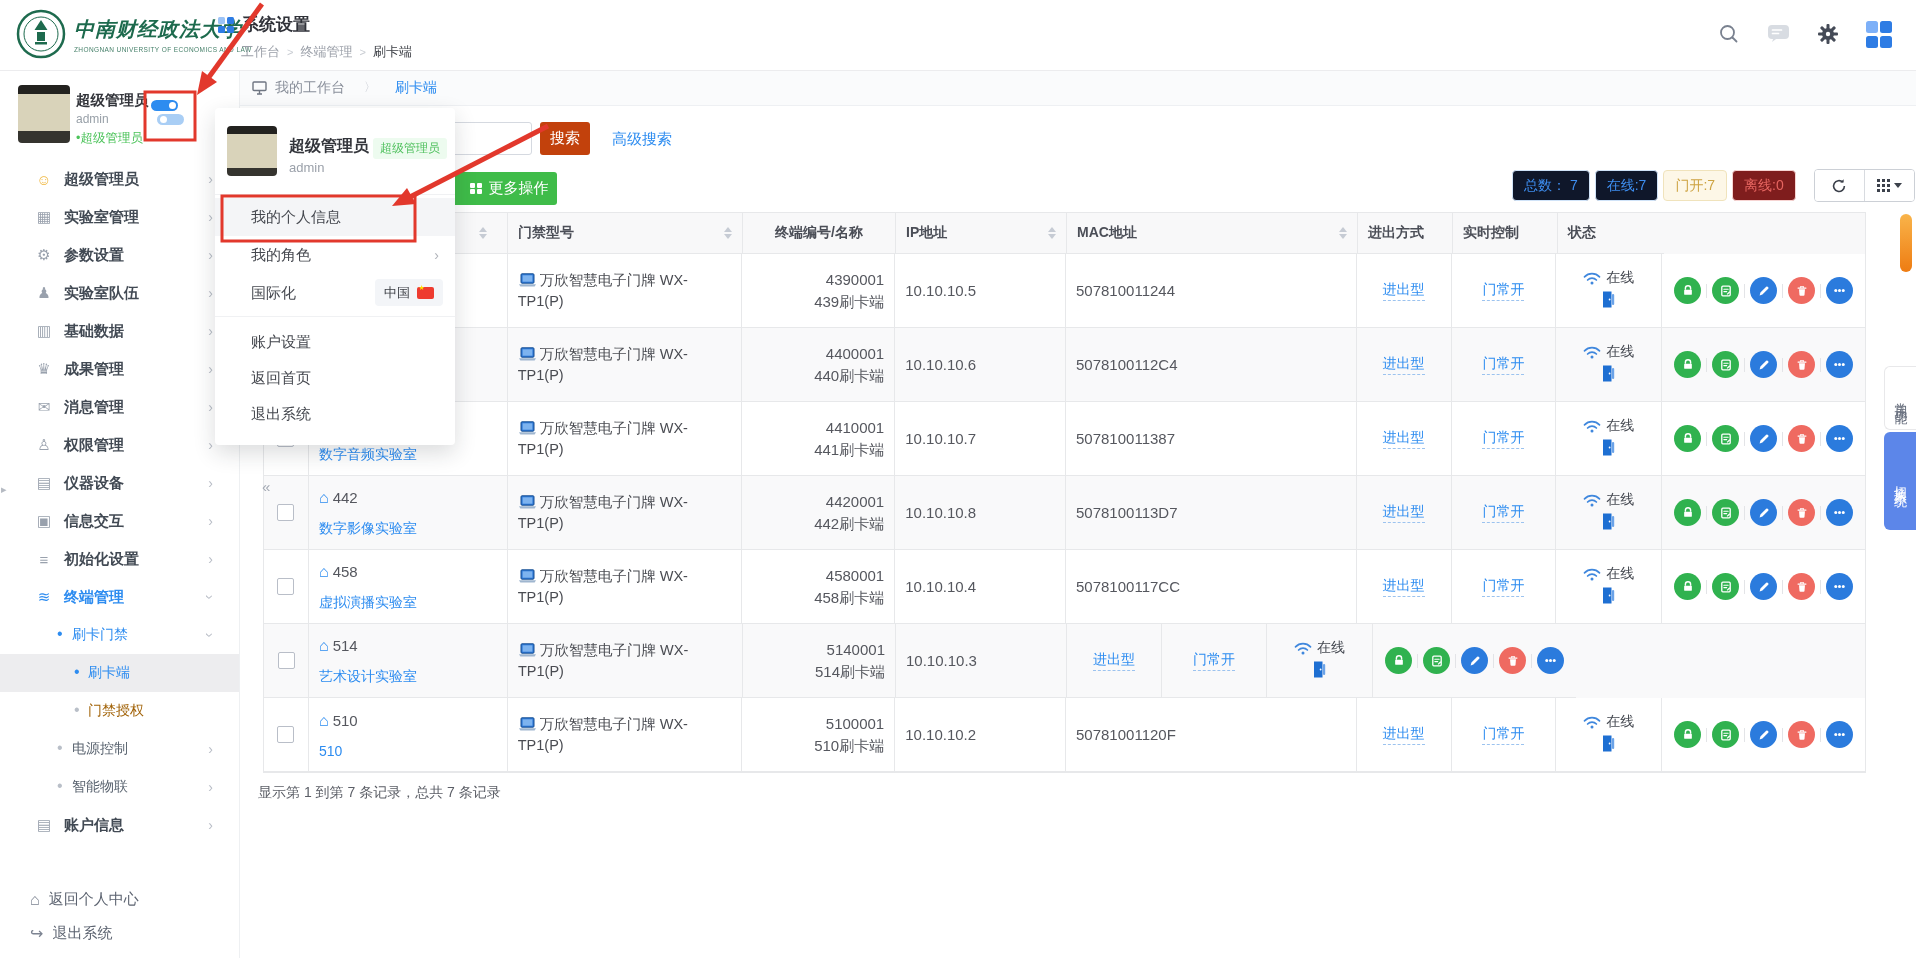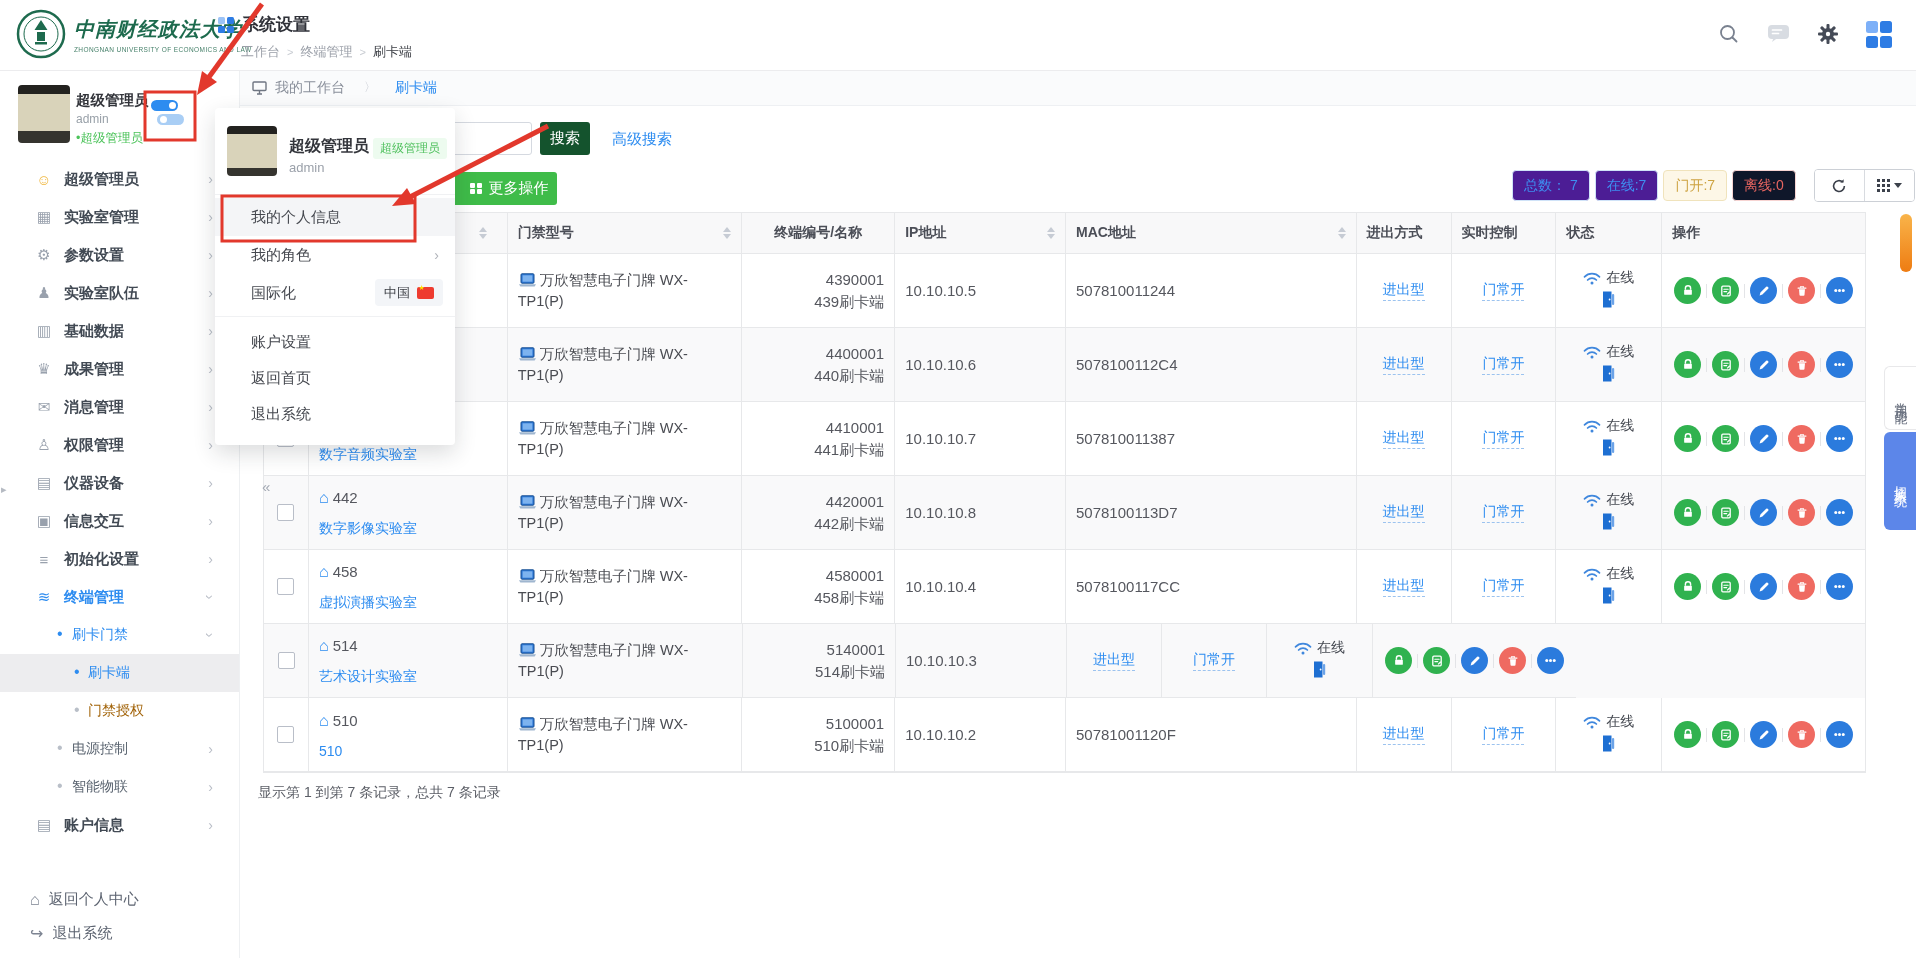--- a/index.html
+++ b/index.html
@@ -64,34 +64,34 @@
   
   .tabbar{position:absolute;left:239px;right:0;top:70px;height:36px;background:#fafbfc;
           border-bottom:1px solid #eef0f3;display:flex;align-items:center;gap:19px;
           padding-left:13px;box-sizing:border-box;z-index:2;}
   .tb-home{display:flex;align-items:center;gap:8px;font-size:14px;color:#8a909b;}
   .tb-sep{color:#c6cad2;font-size:12px;}
   .tb-active{font-size:14px;color:#2d8cf0;}
   
   .search-input{position:absolute;left:420px;top:122px;width:112px;height:33px;box-sizing:border-box;
                 border:1px solid #d5d9e0;border-radius:3px;background:#fff;padding:0 8px;font-size:14px;z-index:3;}
-  .btn-search{position:absolute;left:540px;top:122px;width:50px;height:33px;background:#14532d;color:#fff;
+  .btn-search{position:absolute;left:540px;top:122px;width:50px;height:33px;background:#c2410c;color:#fff;
               border:none;border-radius:3px;font-size:15px;cursor:pointer;z-index:3;}
   .adv-link{position:absolute;left:612px;top:130px;font-size:15px;color:#2d8cf0;cursor:pointer;z-index:3;}
   .btn-more{position:absolute;left:436px;top:172px;width:121px;height:33px;background:#3fbc49;border:none;
             border-radius:3px;color:#fff;font-size:15px;display:flex;align-items:center;gap:7px;
             padding-left:34px;box-sizing:border-box;cursor:pointer;z-index:3;}
   .more-grid{display:grid;grid-template-columns:5px 5px;grid-template-rows:5px 5px;gap:1.5px;}
   .more-grid i{background:#fff;border-radius:1px;}
   
   .stats{position:absolute;left:1512px;top:169px;display:flex;align-items:center;gap:5px;z-index:3;}
   .badge{height:29px;line-height:29px;padding:0 11px;border-radius:4px;font-size:14px;border:1px solid;}
-  .badge.blue{background:#4c1d95;border-color:#d0e3f8;color:#3e8ef0;}
+  .badge.blue{background:#0f172a;border-color:#d0e3f8;color:#3e8ef0;}
   .badge.yellow{background:#fdf7e7;border-color:#f0e3bc;color:#cda342;}
-  .badge.red{background:#0f172a;border-color:#f7d4d2;color:#e66560;}
+  .badge.red{background:#7f1d1d;border-color:#f7d4d2;color:#e66560;}
   .view-group{margin-left:13px;display:flex;border:1px solid #ccd0d6;border-radius:4px;overflow:hidden;background:#fff;}
   .vg-btn{width:49px;height:31px;display:flex;align-items:center;justify-content:center;gap:4px;cursor:pointer;background:#fff;}
   .vg-btn + .vg-btn{border-left:1px solid #d8dbe0;}
   .caret{width:0;height:0;border-left:4px solid transparent;border-right:4px solid transparent;border-top:5px solid #3c414b;}
   .dots9{display:grid;grid-template-columns:3.5px 3.5px 3.5px;grid-template-rows:3.5px 3.5px 3.5px;gap:1.5px;}
   .dots9 i{background:#3c414b;}
   
   .table{position:absolute;left:263px;top:212px;width:1603px;border:1px solid #e7e8ea;box-sizing:border-box;z-index:1;}
   .t-row{display:flex;}
   .t-head{background:#f8f8f9;}
@@ -437,23 +437,20 @@
         </div>
         <div class="t-cell c6">
           <span>进出方式</span>
         </div>
         <div class="t-cell c7">
           <span>实时控制</span>
         </div>
         <div class="t-cell c8">
           <span>状态</span>
         </div>
-        <div class="t-cell c9">
-          <span>操作</span>
-        </div>
       </div>
     <div class="t-body" id="t-body">
         <div class="t-row">
           <div class="t-cell c0">
             <span class="checkbox"></span>
           </div>
           <div class="t-cell c1">
             <div class="room-no"></div>
           </div>
           <div class="t-cell c2">

